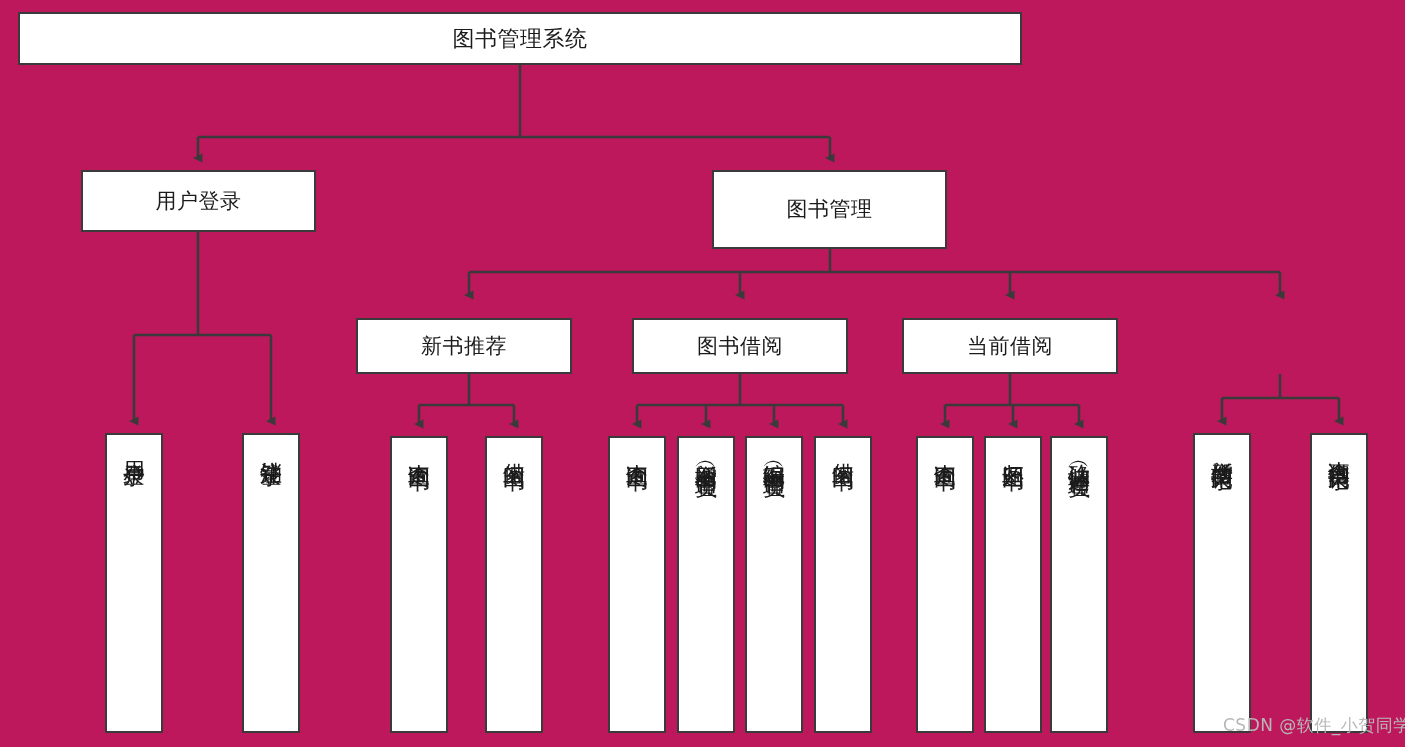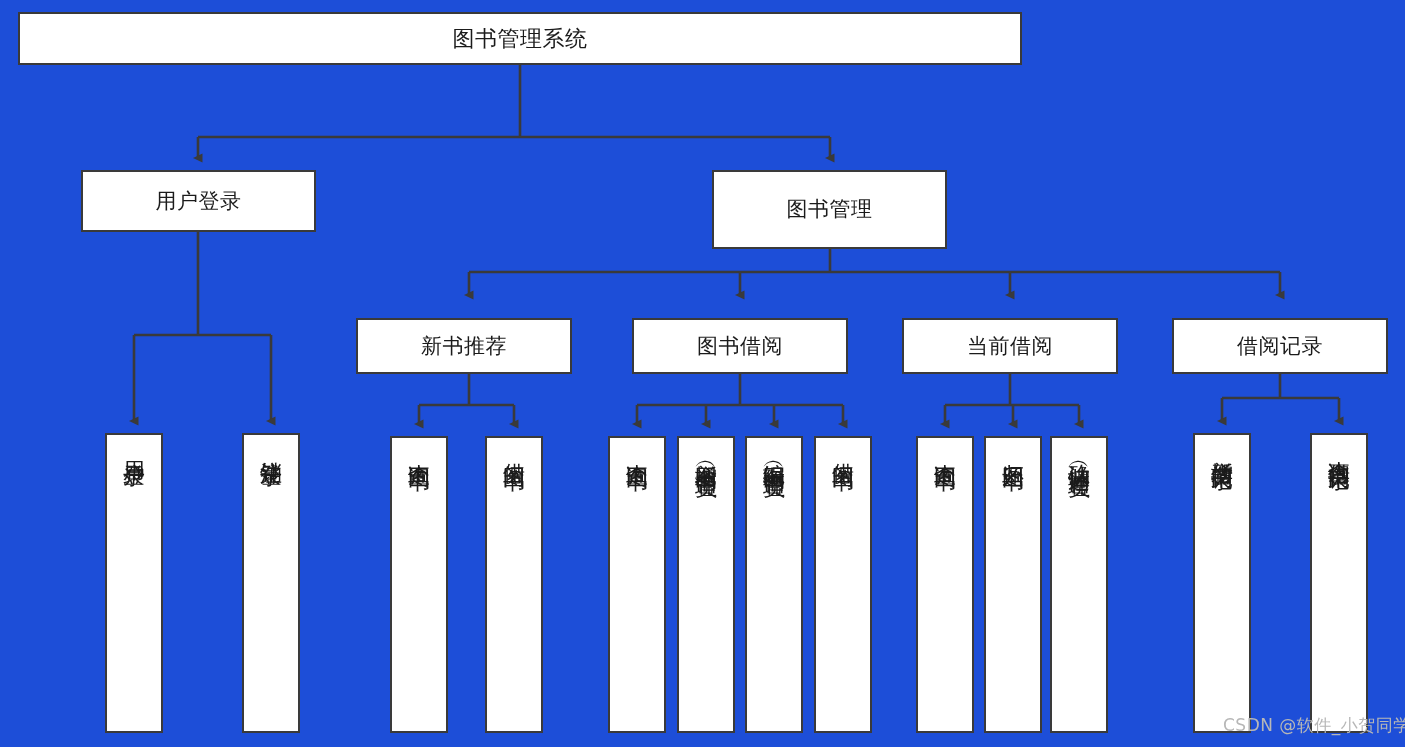--- a/index.html
+++ b/index.html
@@ -7,21 +7,21 @@
     padding: 0;
     background: #ffffff;
   }
   body {
     font-family: "DejaVu Sans", "Liberation Sans", sans-serif;
   }
   #diagram-root {
     position: relative;
     width: 1405px;
     height: 747px;
-    background: #1d4ed8;
+    background: #be185d;
     overflow: hidden;
   }
   #edges-layer {
     position: absolute;
     left: 0;
     top: 0;
     width: 1405px;
     height: 747px;
     pointer-events: none;
   }
@@ -140,23 +140,20 @@
 
   <div class="node horiz" style="left:356px; top:318px; width:216px; height:56px;text-align:right;">
     <span class="node-label">新书推荐</span>
   </div>
   <div class="node horiz" style="left:902px; top:318px; width:216px; height:56px;">
     <span class="node-label">当前借阅</span>
   </div>
   <div class="node horiz" style="left:632px; top:318px; width:216px; height:56px;">
     <span class="node-label">图书借阅</span>
   </div>
-  <div class="node horiz" style="left:1172px; top:318px; width:216px; height:56px;">
-    <span class="node-label">借阅记录</span>
-  </div>
 
   <div class="node vert" style="left:105px; top:433px; width:58px; height:300px;">
     <span class="node-label">用户登录</span>
   </div>
   <div class="node vert" style="left:242px; top:433px; width:58px; height:300px;">
     <span class="node-label">注销登录</span>
   </div>
 
   <div class="node vert" style="left:390px; top:436px; width:58px; height:297px;">
     <span class="node-label">查询图书</span>

